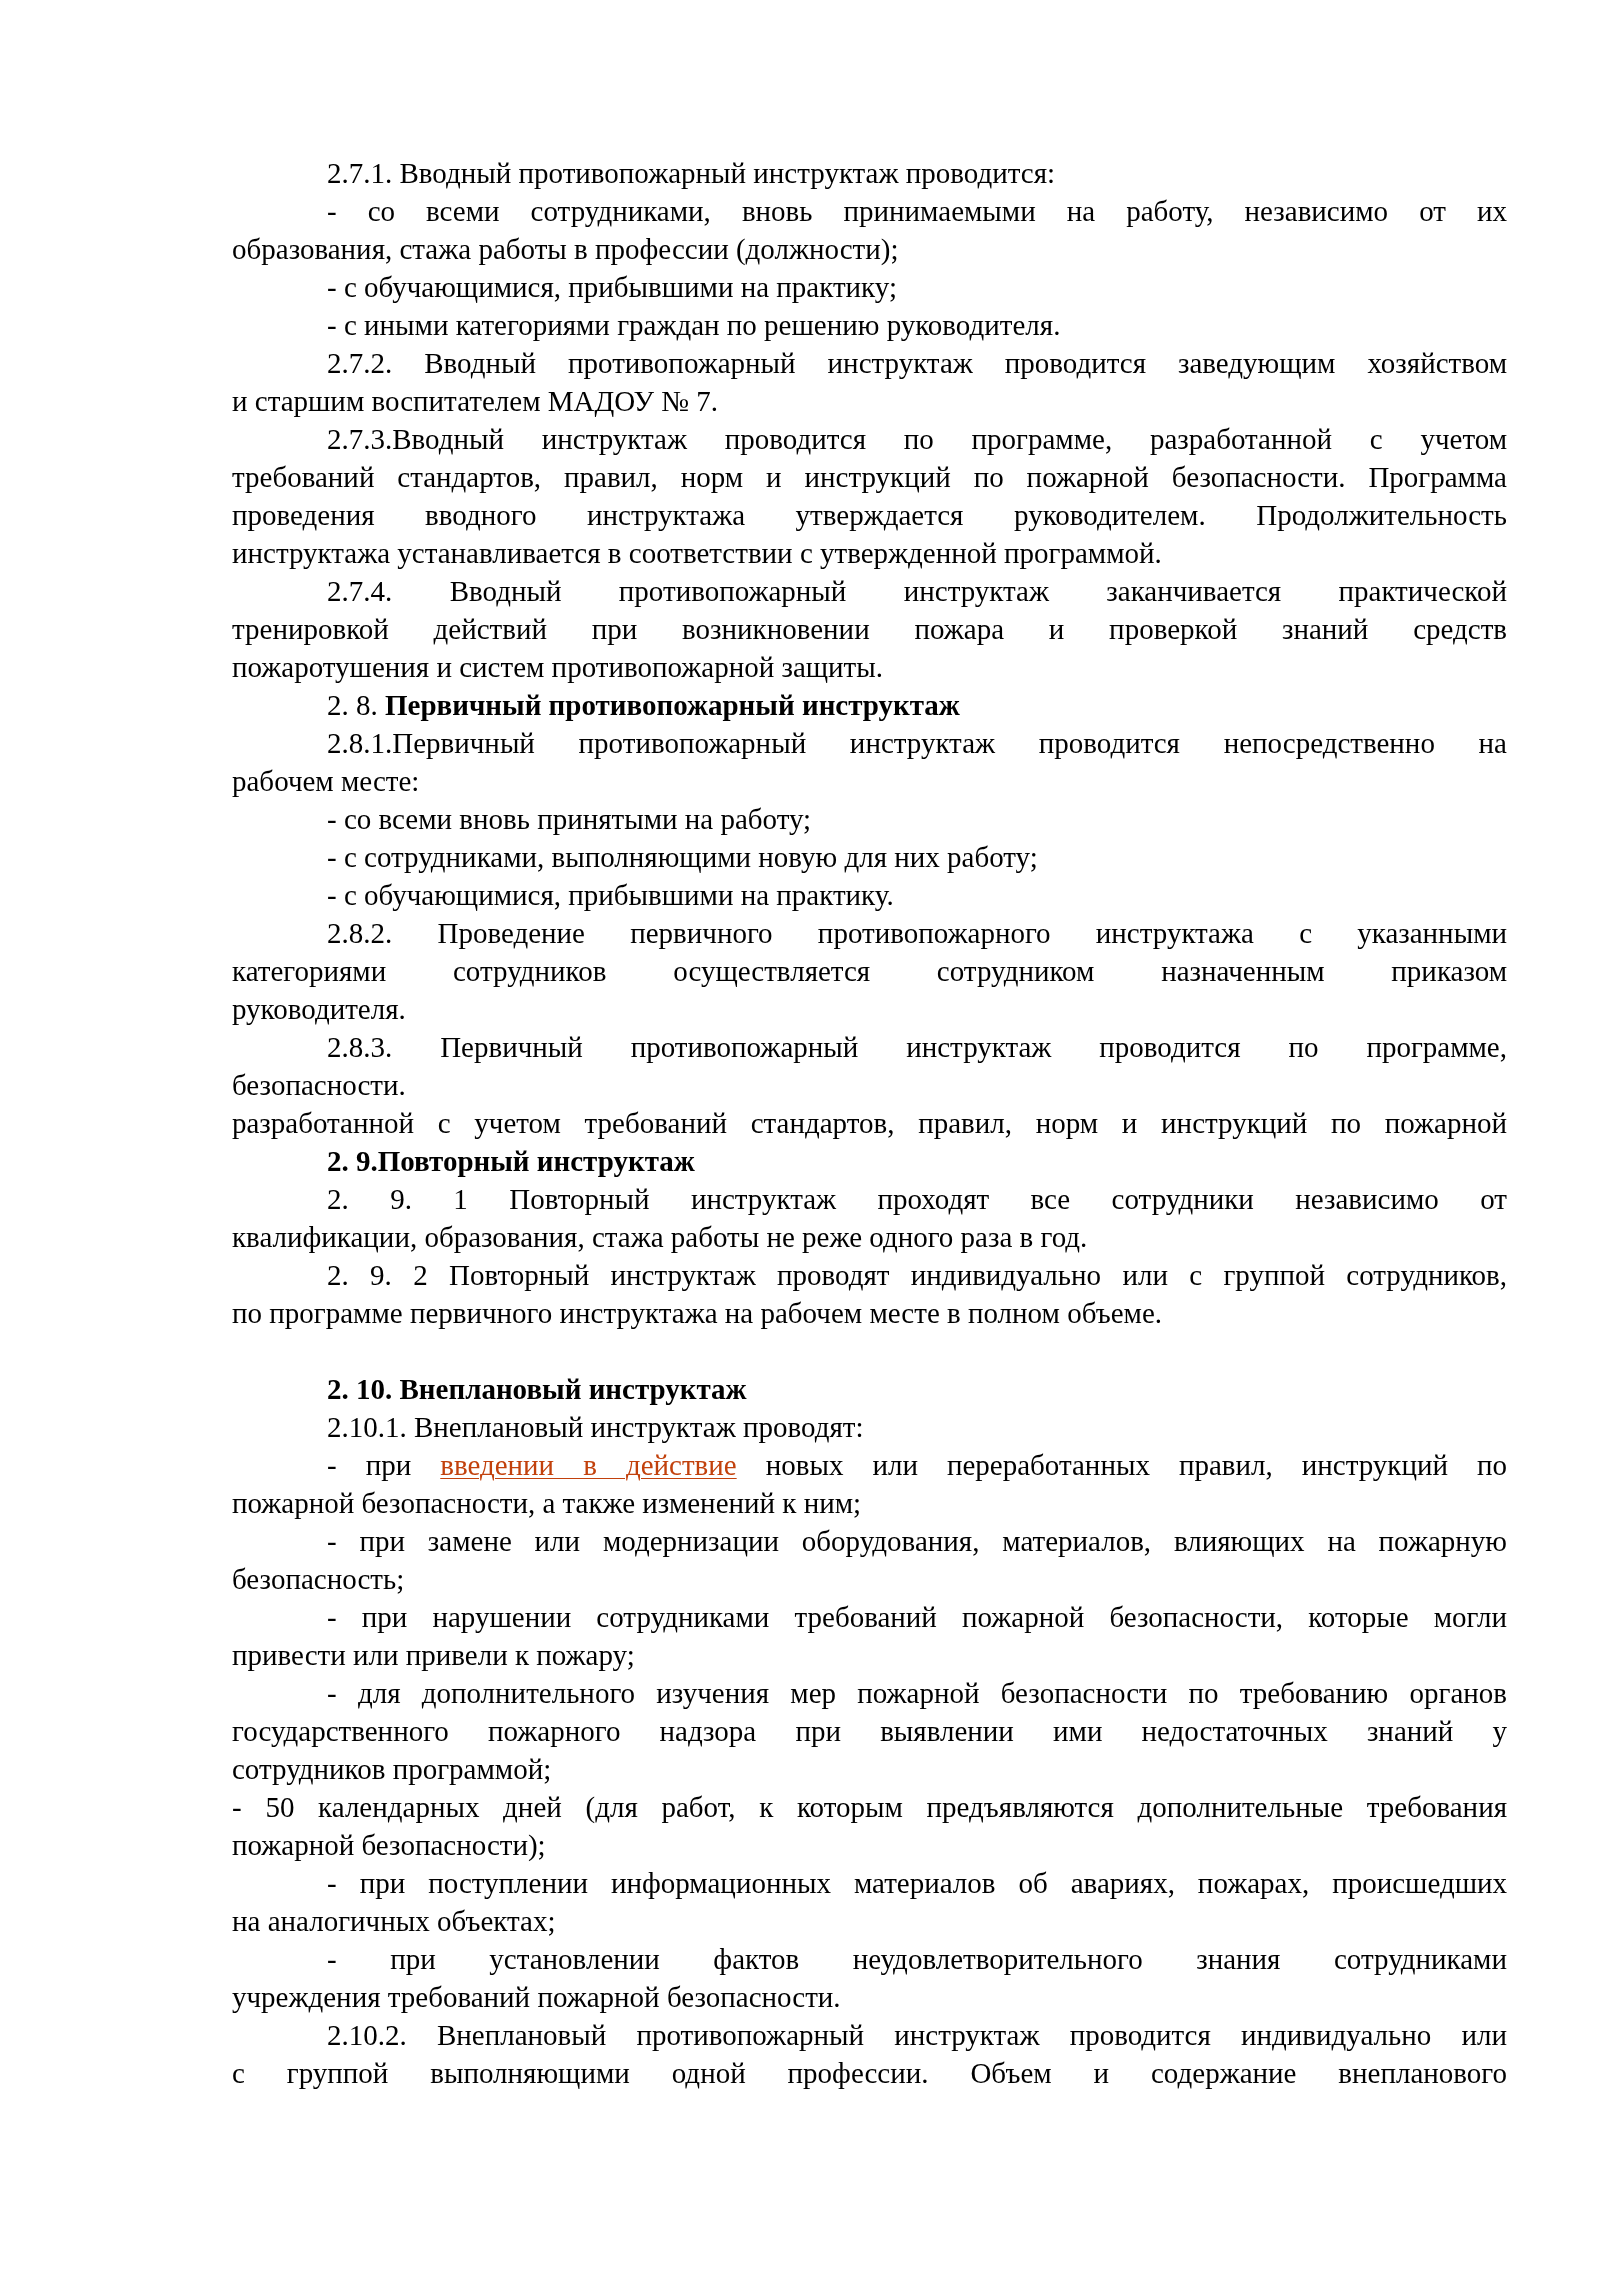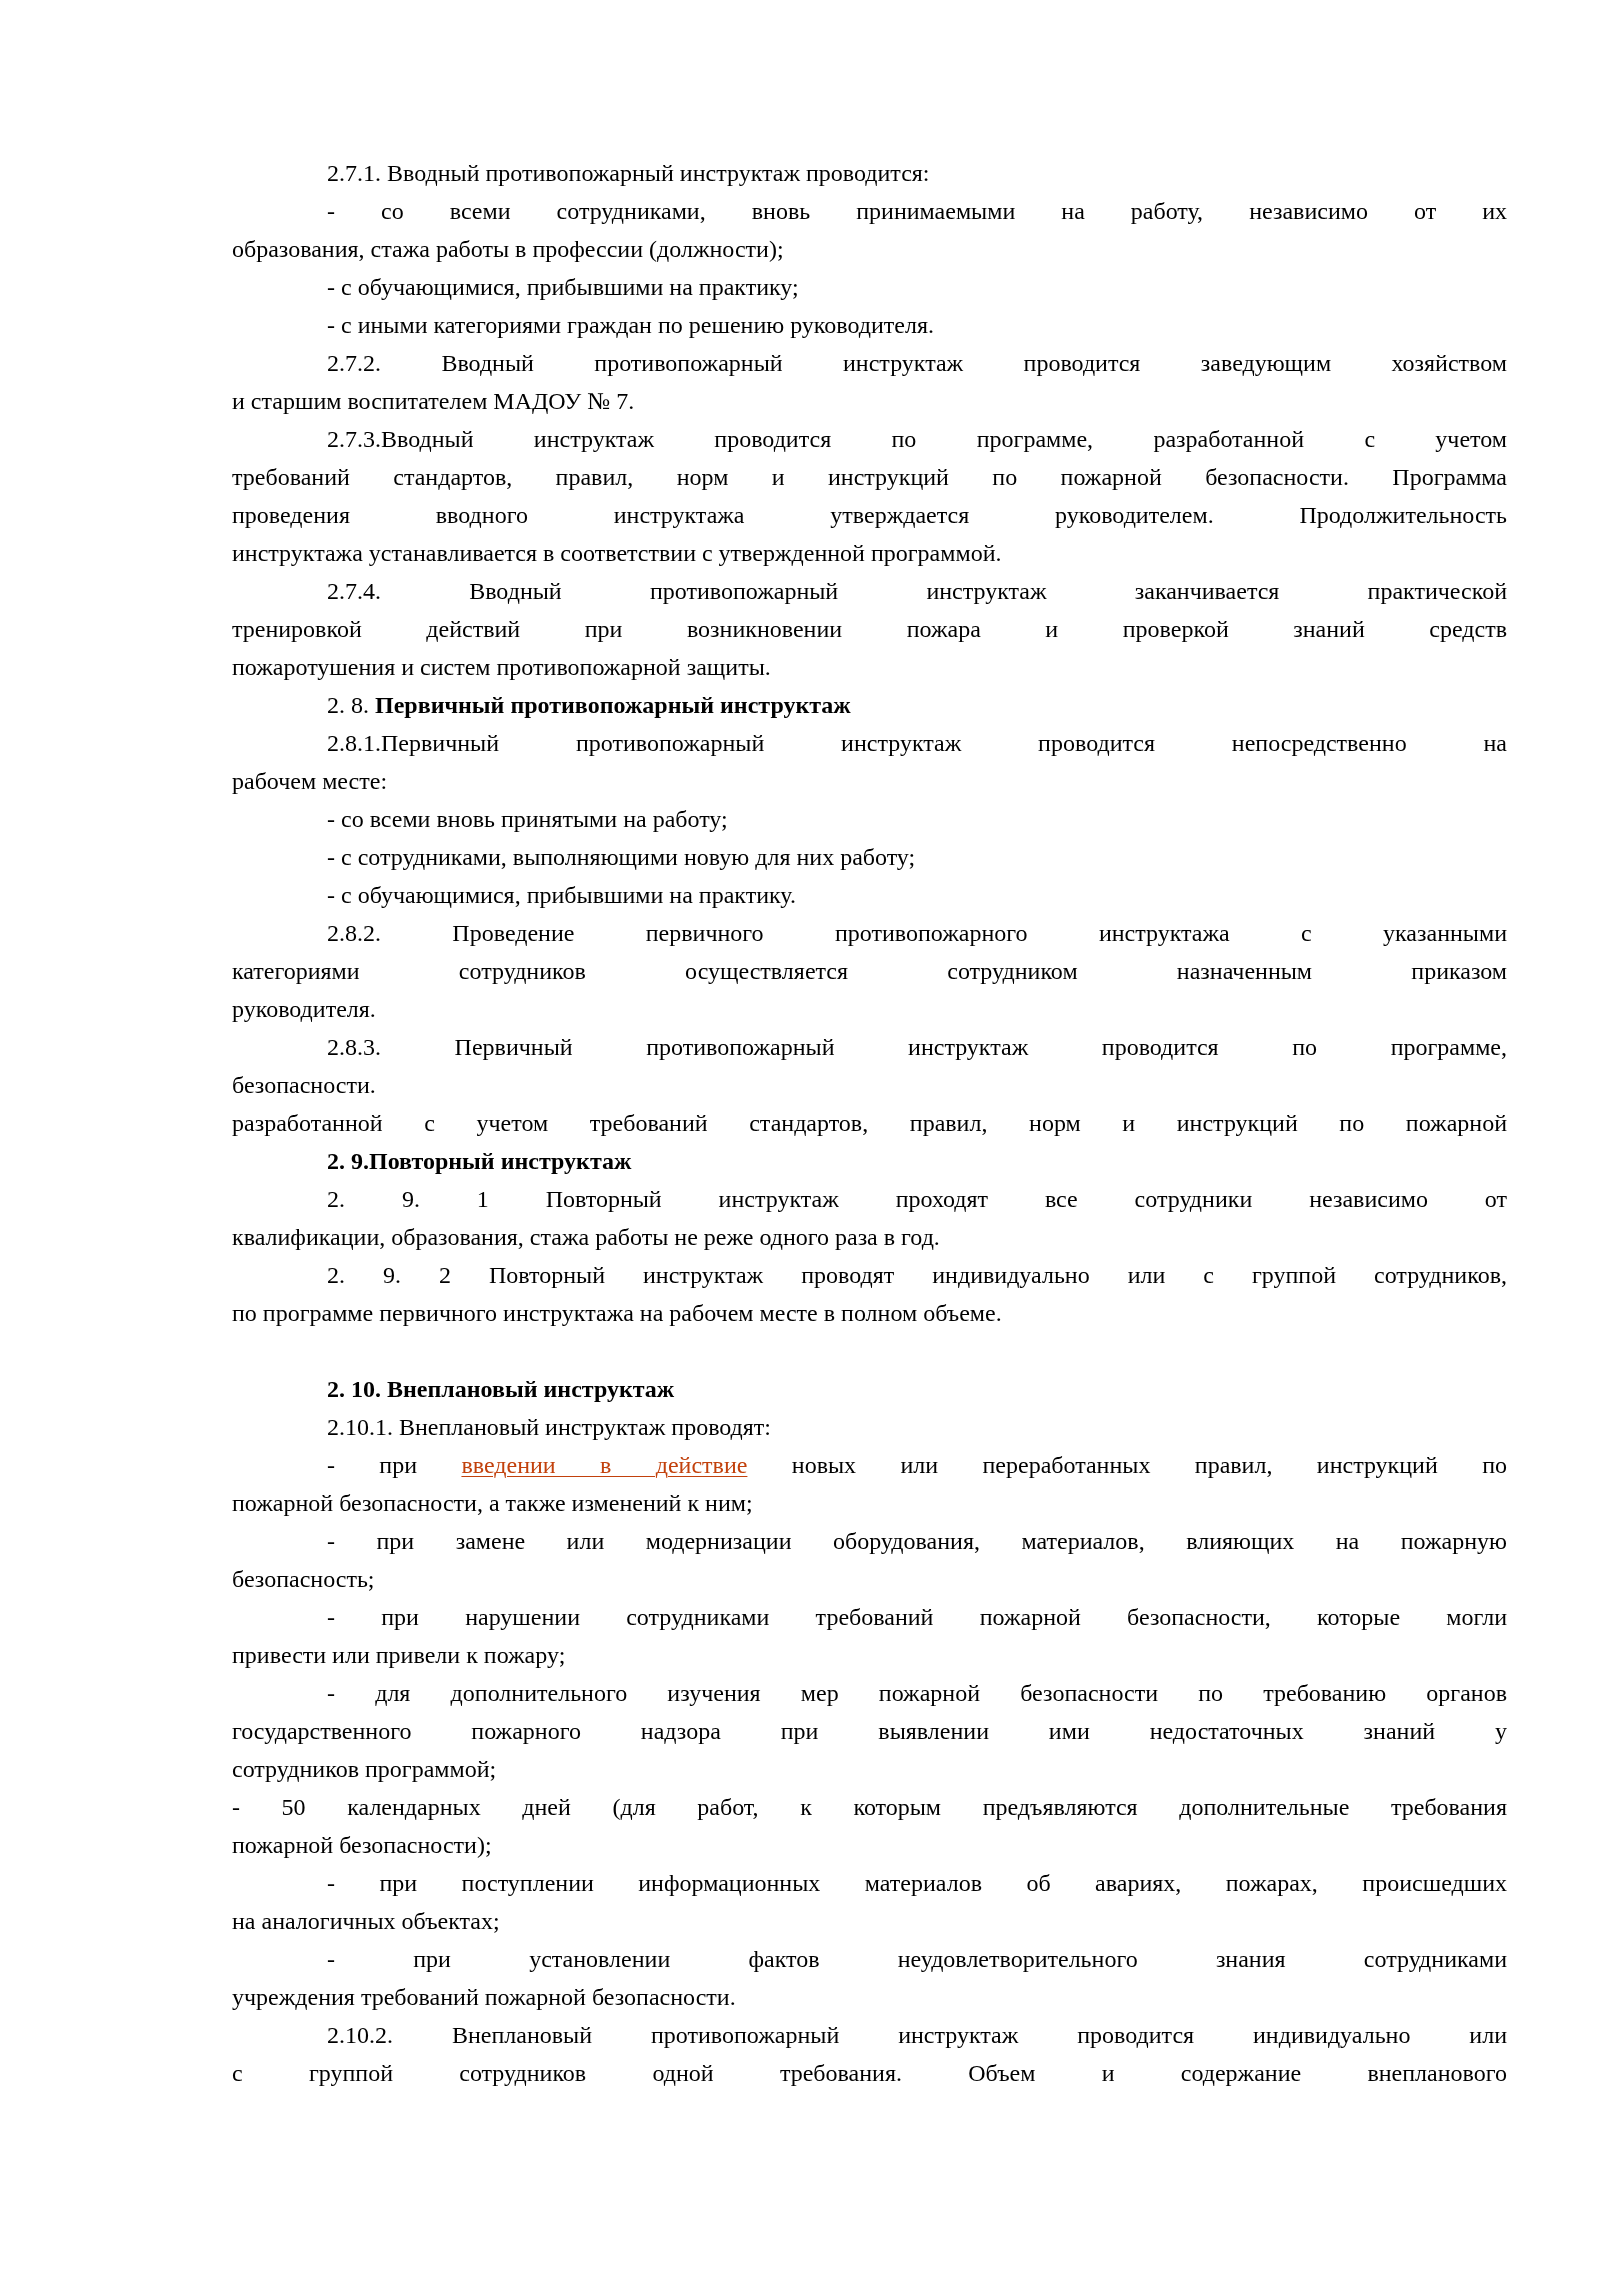--- a/index.html
+++ b/index.html
@@ -7,21 +7,21 @@
   .page {
     position: absolute; left: 0; top: 0; width: 1623px; height: 2295px;
     background: #ffffff;
   }
   .content {
     position: absolute;
     left: 232px;
     top: 154px;
     width: 1275px;
     font-family: "Liberation Serif", "DejaVu Serif", serif;
-    font-size: 24px;
+    font-size: 29px;
     line-height: 38px;
     color: #000000;
   }
   .para { margin: 0; }
   .line {
     display: block;
     height: 38px;
     white-space: nowrap;
     overflow: visible;
     text-align: justify;
@@ -134,17 +134,17 @@
       <div class="para">
         <span class="line indent"><span>- при поступлении информационных материалов об авариях, пожарах, происшедших</span></span>
         <span class="line last"><span>на аналогичных объектах;</span></span>
       </div>
       <div class="para">
         <span class="line indent"><span>-  при установлении фактов неудовлетворительного знания сотрудниками</span></span>
         <span class="line last"><span>учреждения требований пожарной безопасности.</span></span>
       </div>
       <div class="para">
         <span class="line indent"><span>2.10.2. Внеплановый противопожарный инструктаж проводится индивидуально или</span></span>
-        <span class="line"><span>с группой сотрудников одной требования. Объем и содержание внепланового</span></span>
+        <span class="line"><span>с группой выполняющими одной профессии. Объем и содержание внепланового</span></span>
       </div>
     </div>
 </div>
 
 
 </body></html>

